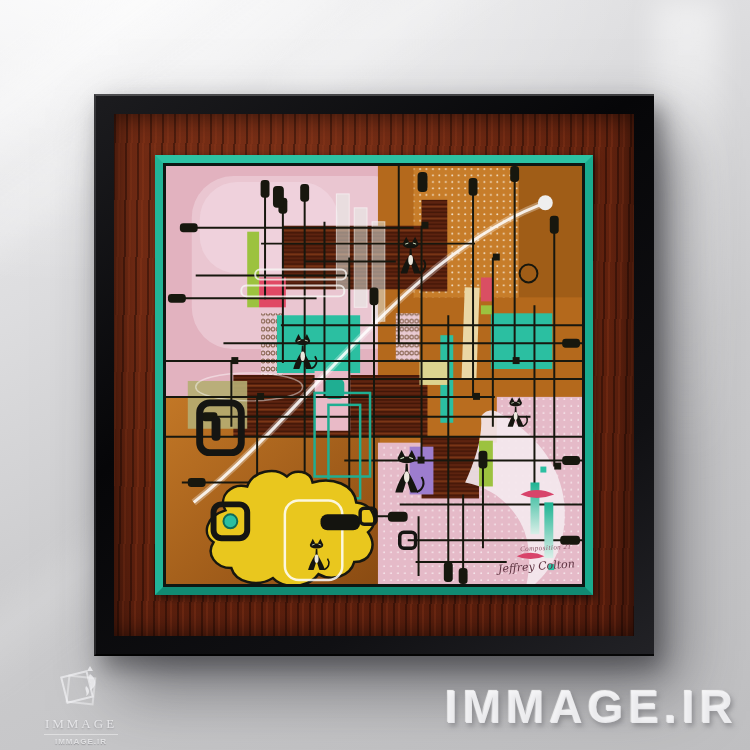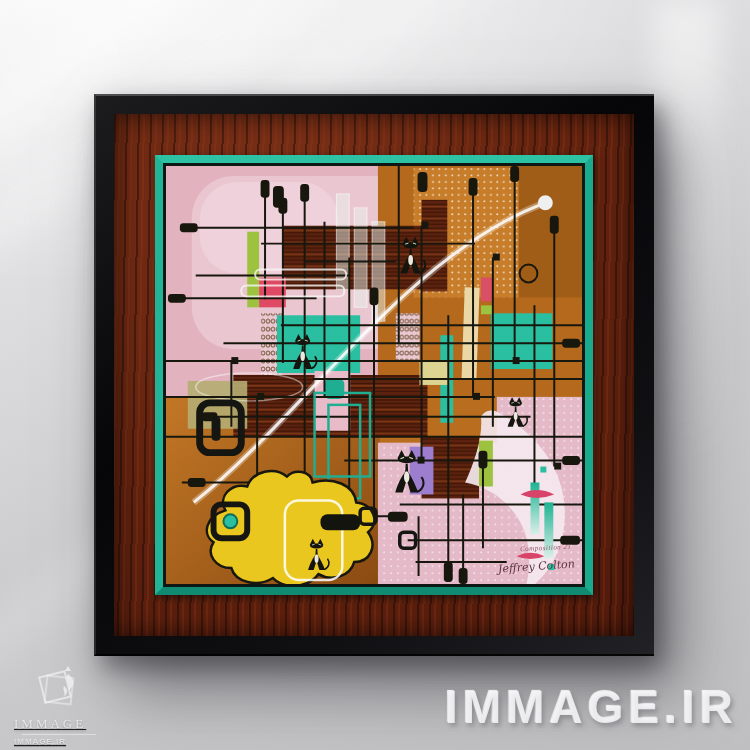--- a/index.html
+++ b/index.html
@@ -37,21 +37,21 @@
 
   .inscription{position:absolute;right:10px;top:378px;font:italic 7px "Liberation Serif",serif;
     color:#8a5364;transform:rotate(-3deg);letter-spacing:.5px;}
   .signature{position:absolute;right:7px;top:394px;font:italic 11px "DejaVu Serif",serif;
     color:#5f3442;transform:rotate(-4deg);}
 
   .watermark{position:absolute;right:12px;bottom:16px;
     font:bold 46px "Liberation Sans",sans-serif;letter-spacing:5px;
     color:rgba(244,244,246,.88);
     text-shadow:2px 3px 5px rgba(125,125,130,.75), -1px -1px 1px rgba(255,255,255,.95);}
-  .logo{position:absolute;left:14px;bottom:4px;width:90px;opacity:.85;text-decoration:underline;}
+  .logo{position:absolute;left:36px;bottom:4px;width:90px;text-align:center;opacity:.85;}
   .logo .mark{display:block;margin:0 auto 2px;}
   .logo .name{display:block;font:13px "Liberation Serif",serif;letter-spacing:3px;
     color:rgba(250,250,252,.8);text-shadow:0 1px 2px rgba(110,110,115,.6);}
   .logo .rule{display:block;height:1px;margin:2px 8px;background:rgba(255,255,255,.5);}
   .logo .site{display:block;font:bold 8px "Liberation Sans",sans-serif;letter-spacing:1px;
     color:rgba(248,248,250,.75);text-shadow:0 1px 1px rgba(110,110,115,.6);}
 </style>
 </head>
 <body>
 

